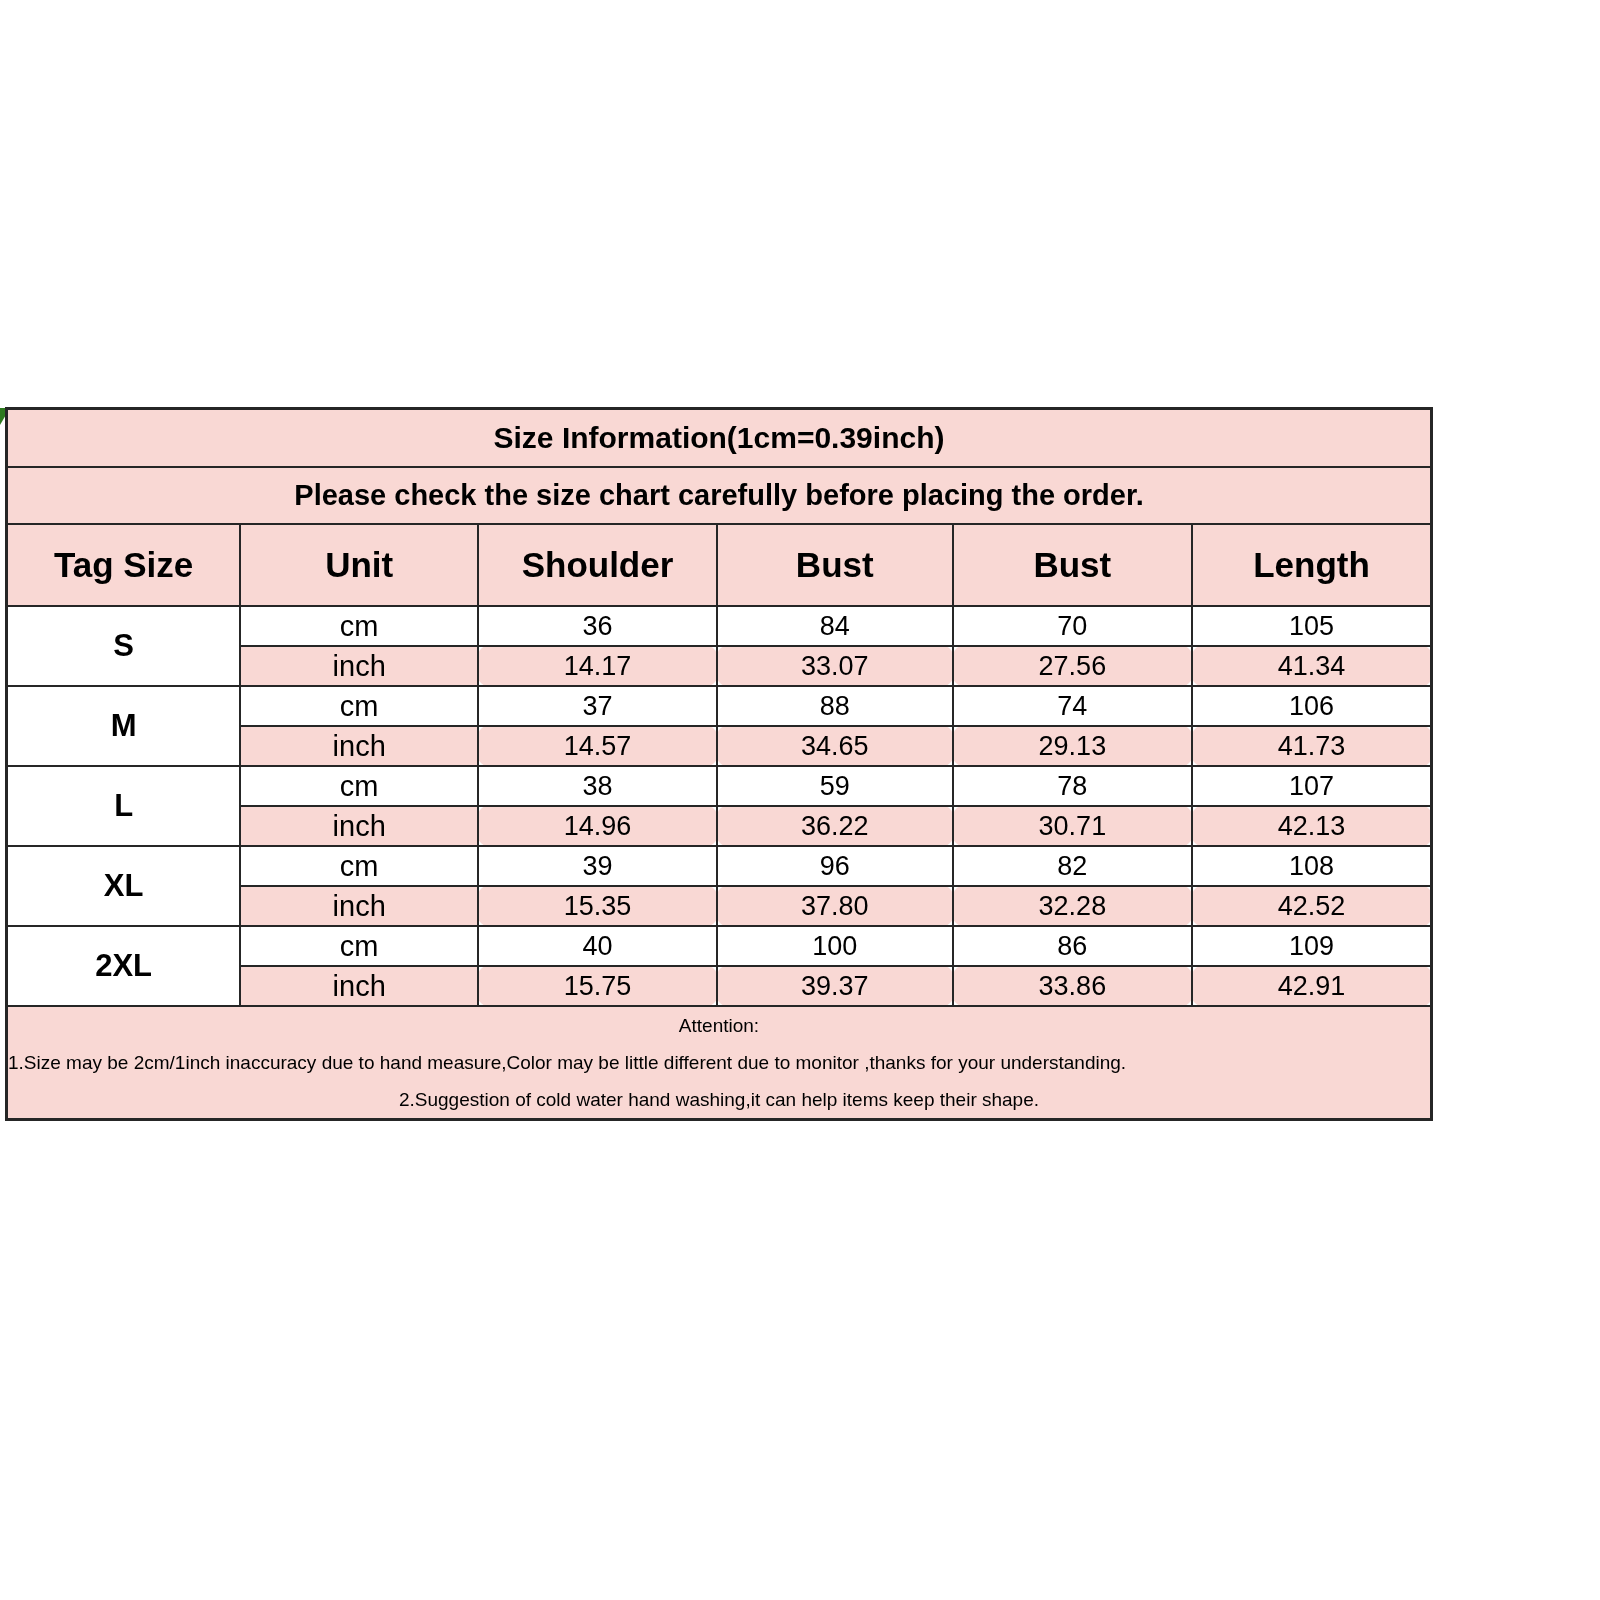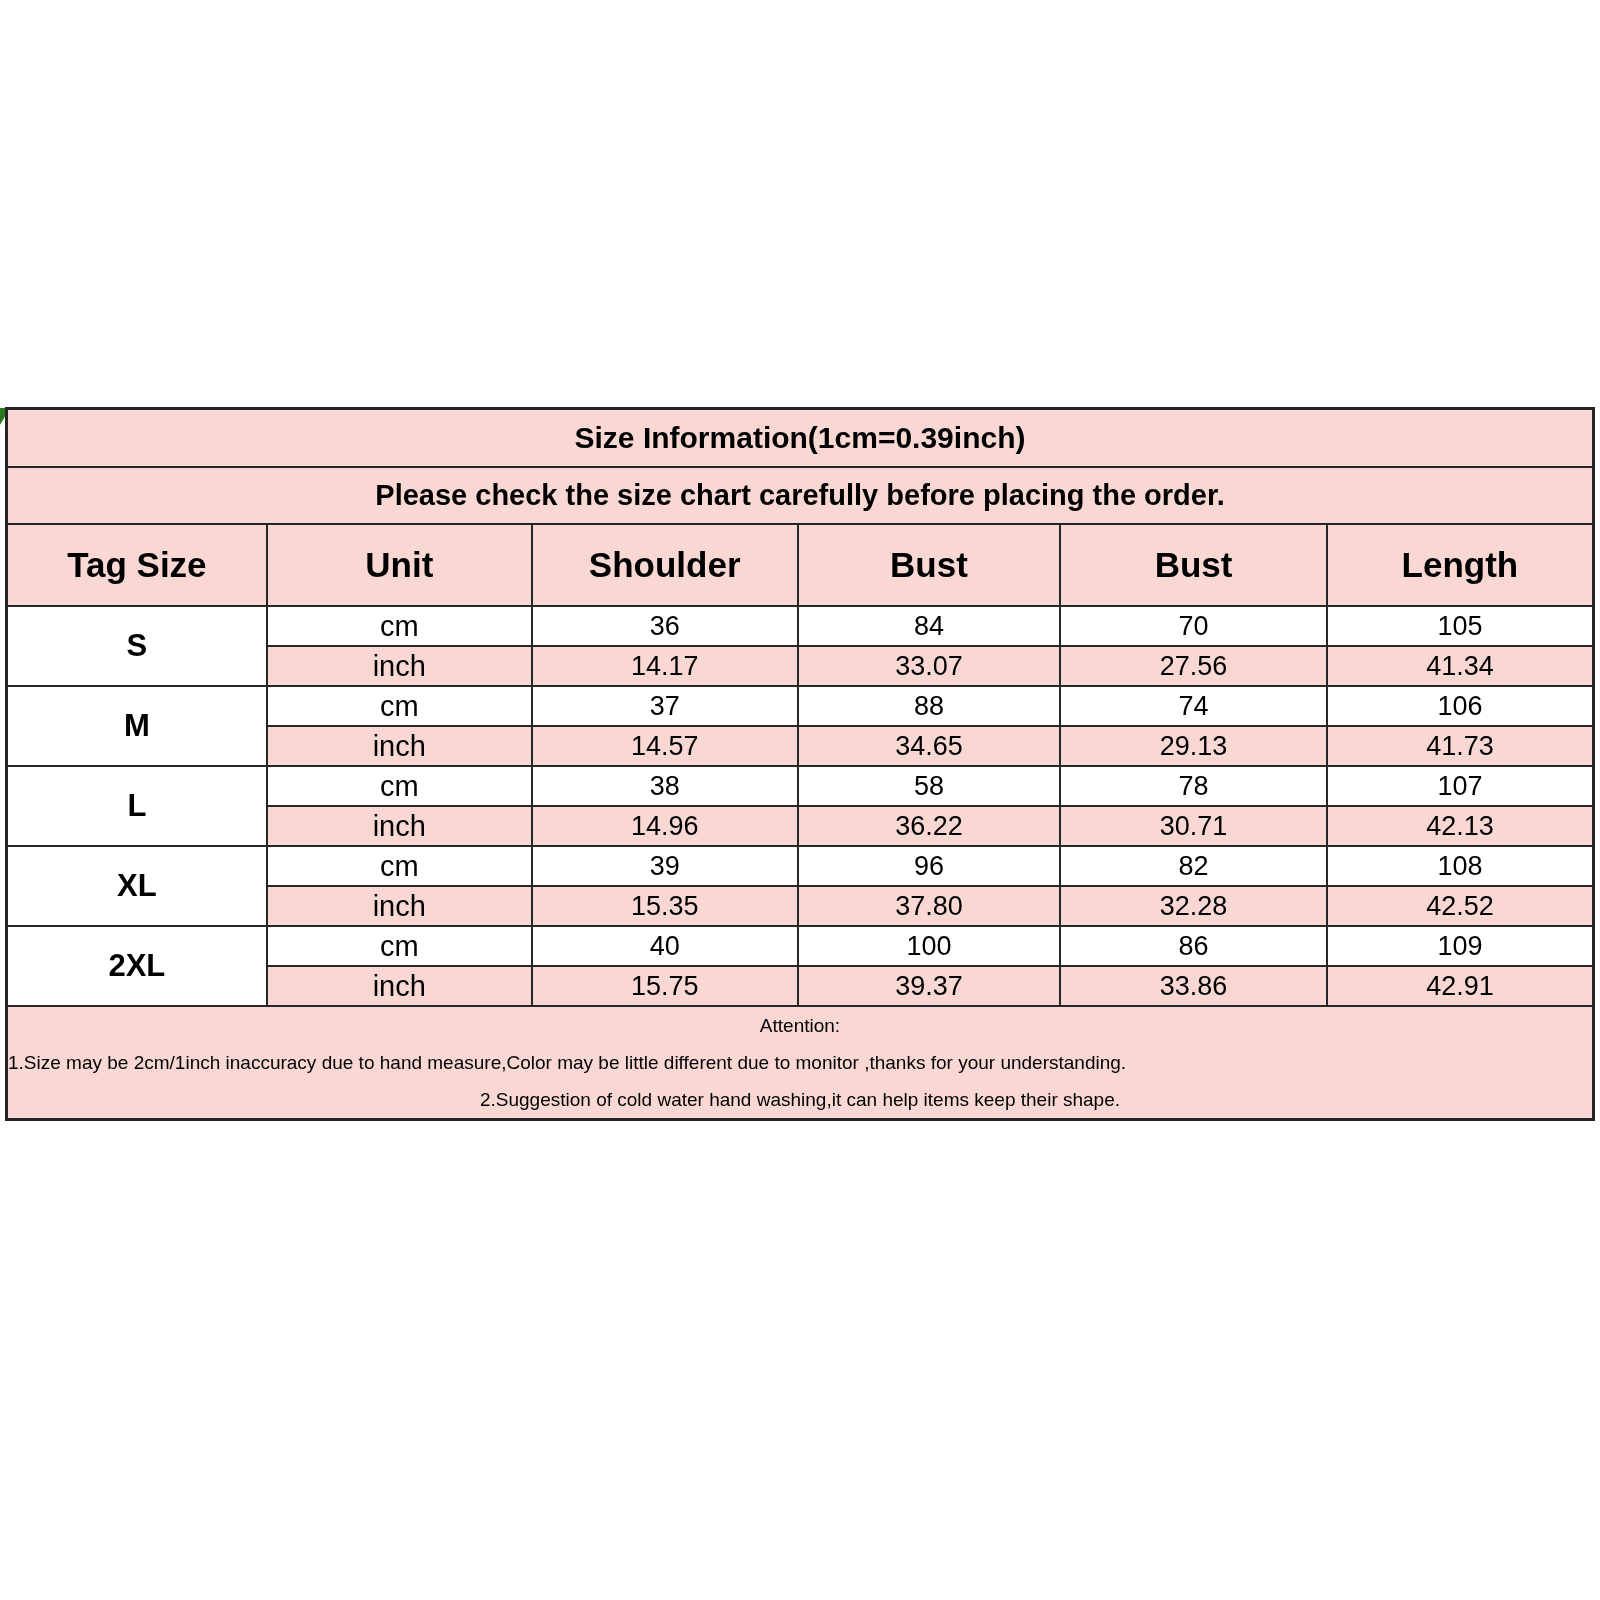--- a/index.html
+++ b/index.html
@@ -13,21 +13,21 @@
     position: relative;
     width: 1600px;
     height: 1600px;
     background: #ffffff;
     overflow: hidden;
   }
   .size-table-wrap {
     position: absolute;
     top: 407px;
     left: 5px;
-    width: 1590px;
+    width: 1428px;
   }
   .corner-accent {
     position: absolute;
     top: 408px;
     left: 0px;
     width: 10px;
     height: 17px;
     background: #2d7a1e;
     clip-path: polygon(0 0, 100% 0, 0 100%);
   }
@@ -68,20 +68,21 @@
   }
   .unit-cell {
     height: 38px;
     font-size: 29px;
     font-weight: normal;
   }
   .val-cell {
     height: 38px;
     font-size: 27px;
     font-weight: normal;
+    border-radius: 10px;
   }
   .attention-cell {
     text-align: left;
     padding: 20px 10px 12px 8px;
     font-size: 19px;
     line-height: 37px;
   }
   .attention-cell p { margin: 0; }
   .attention-cell p.just { text-align: justify; }
 </style>
@@ -146,21 +147,21 @@
           <td class="val-cell p">14.57</td>
           <td class="val-cell p">34.65</td>
           <td class="val-cell p">29.13</td>
           <td class="val-cell p">41.73</td>
         </tr>
 
         <tr>
           <td rowspan="2" class="tag-cell">L</td>
           <td class="unit-cell w">cm</td>
           <td class="val-cell w">38</td>
-          <td class="val-cell w">58</td>
+          <td class="val-cell w">59</td>
           <td class="val-cell w">78</td>
           <td class="val-cell w">107</td>
         </tr>
         <tr>
           <td class="unit-cell p">inch</td>
           <td class="val-cell p">14.96</td>
           <td class="val-cell p">36.22</td>
           <td class="val-cell p">30.71</td>
           <td class="val-cell p">42.13</td>
         </tr>

